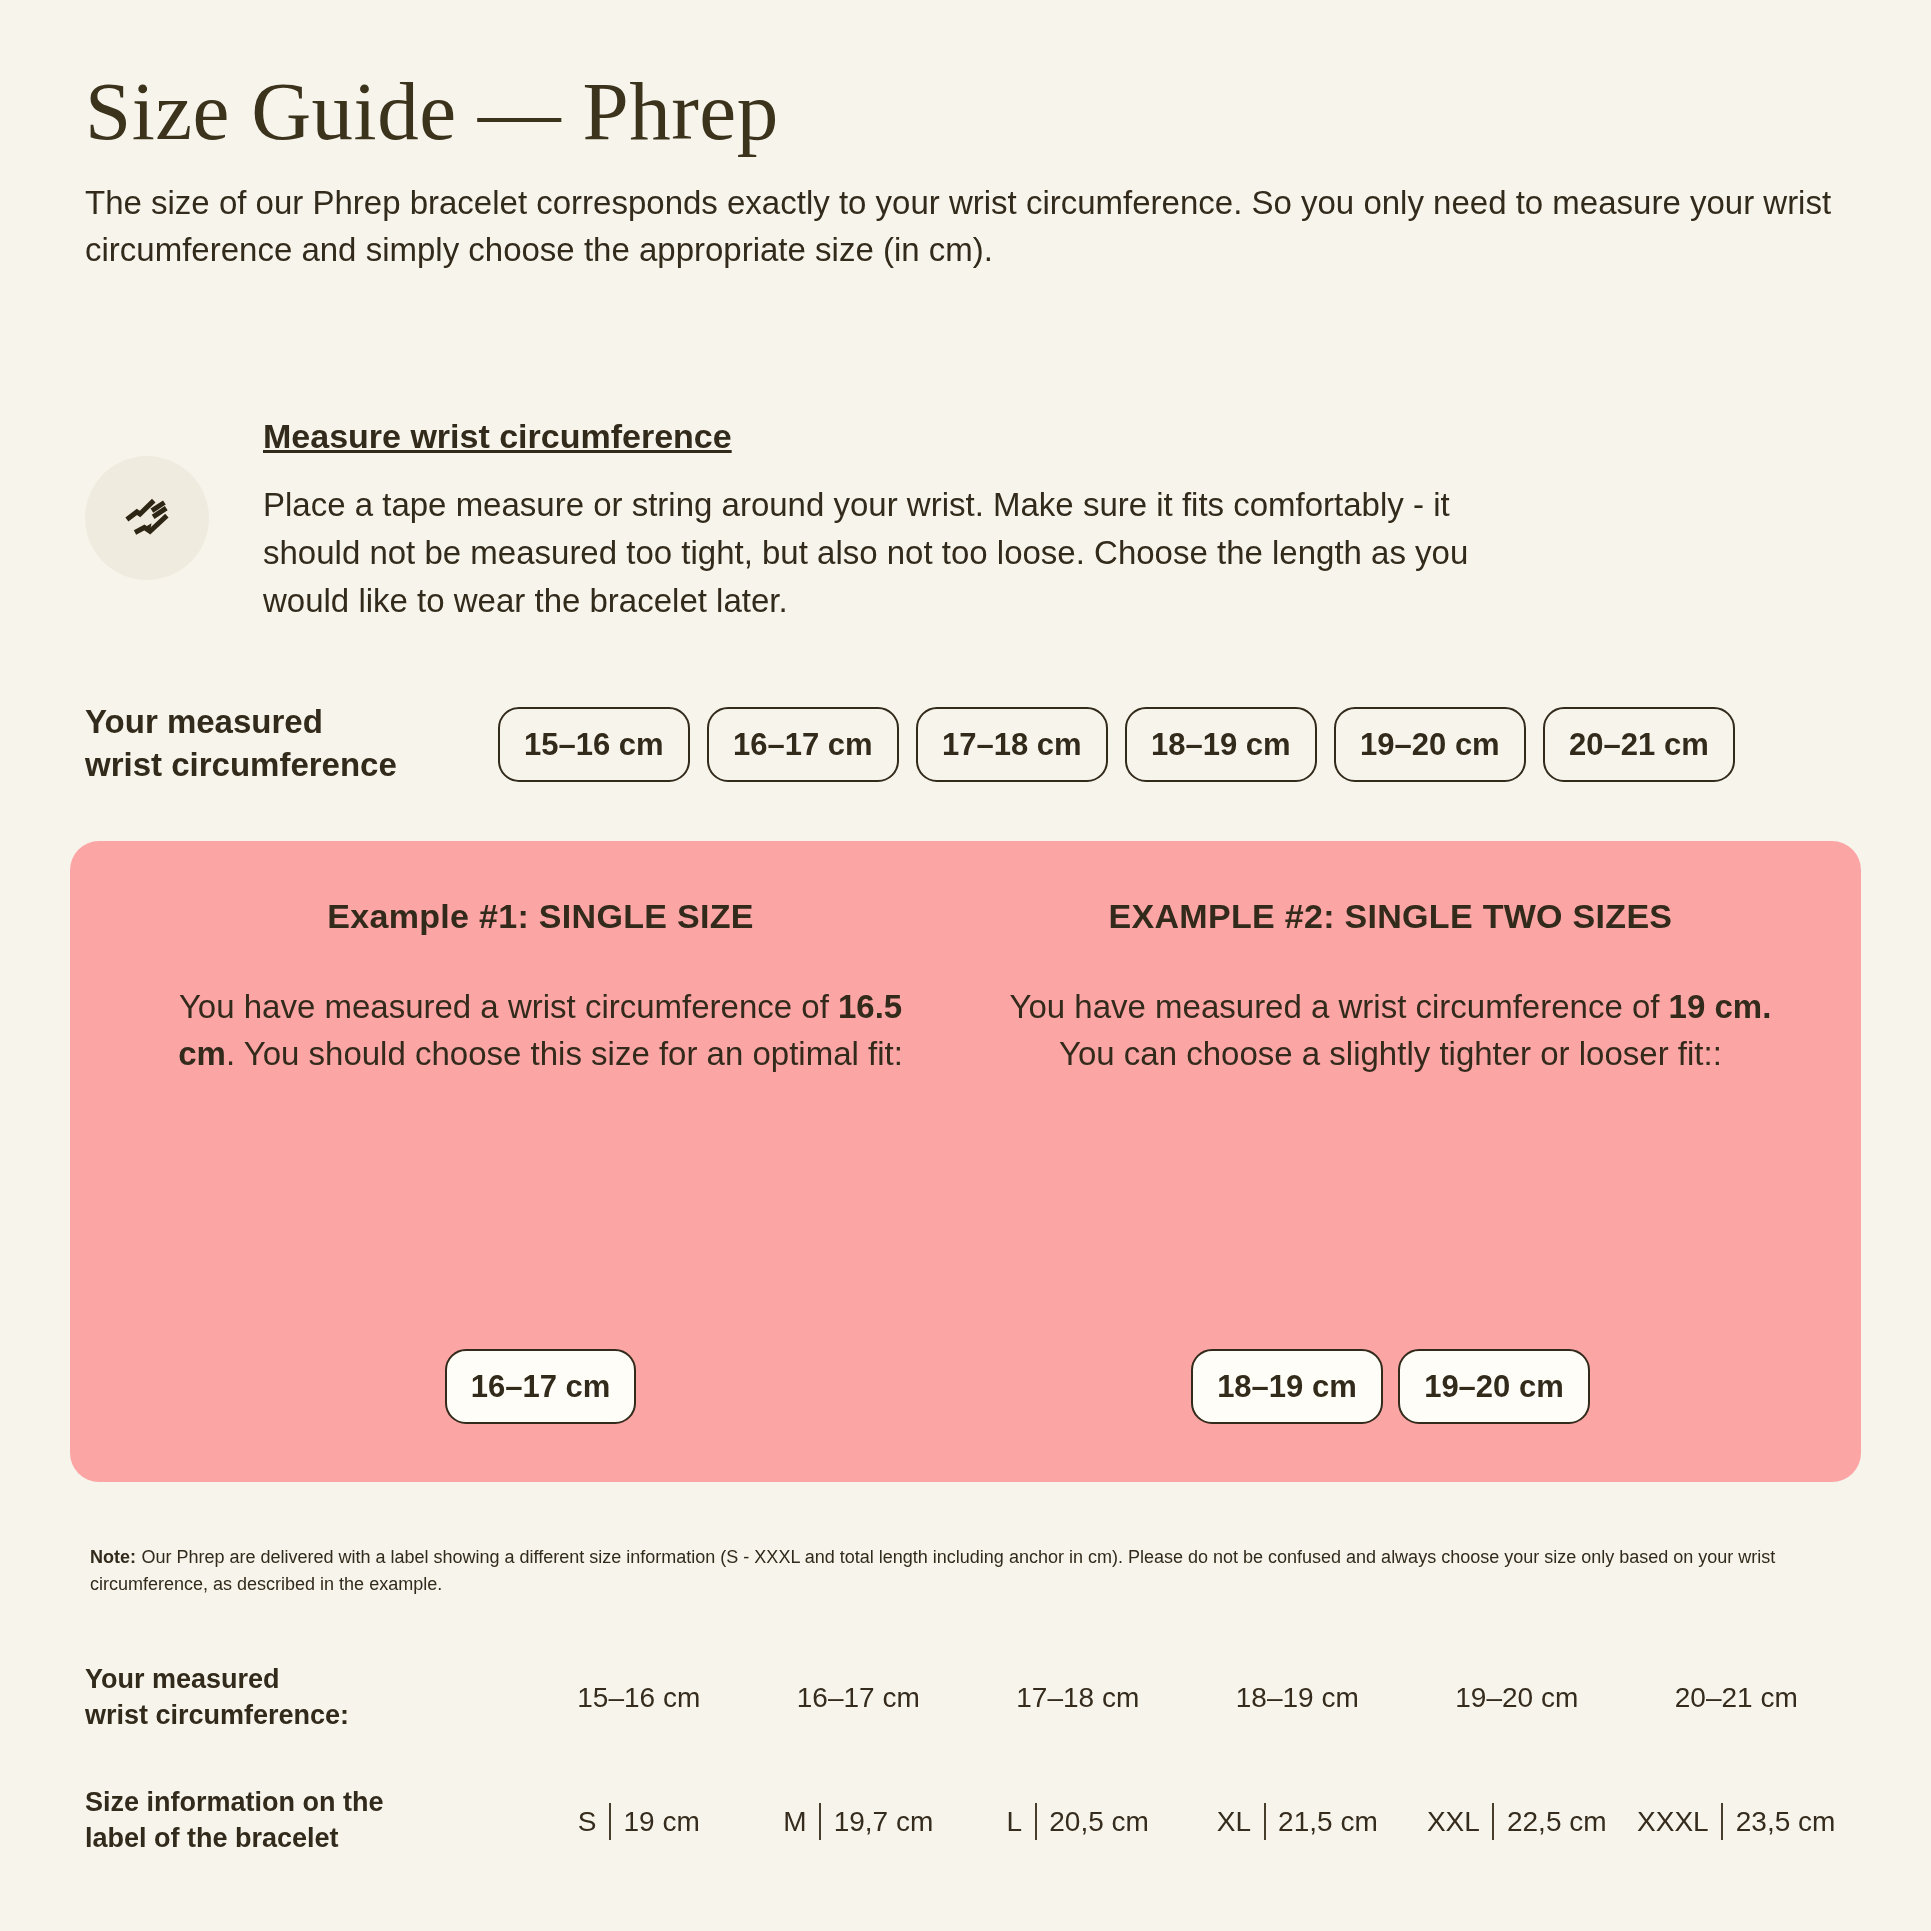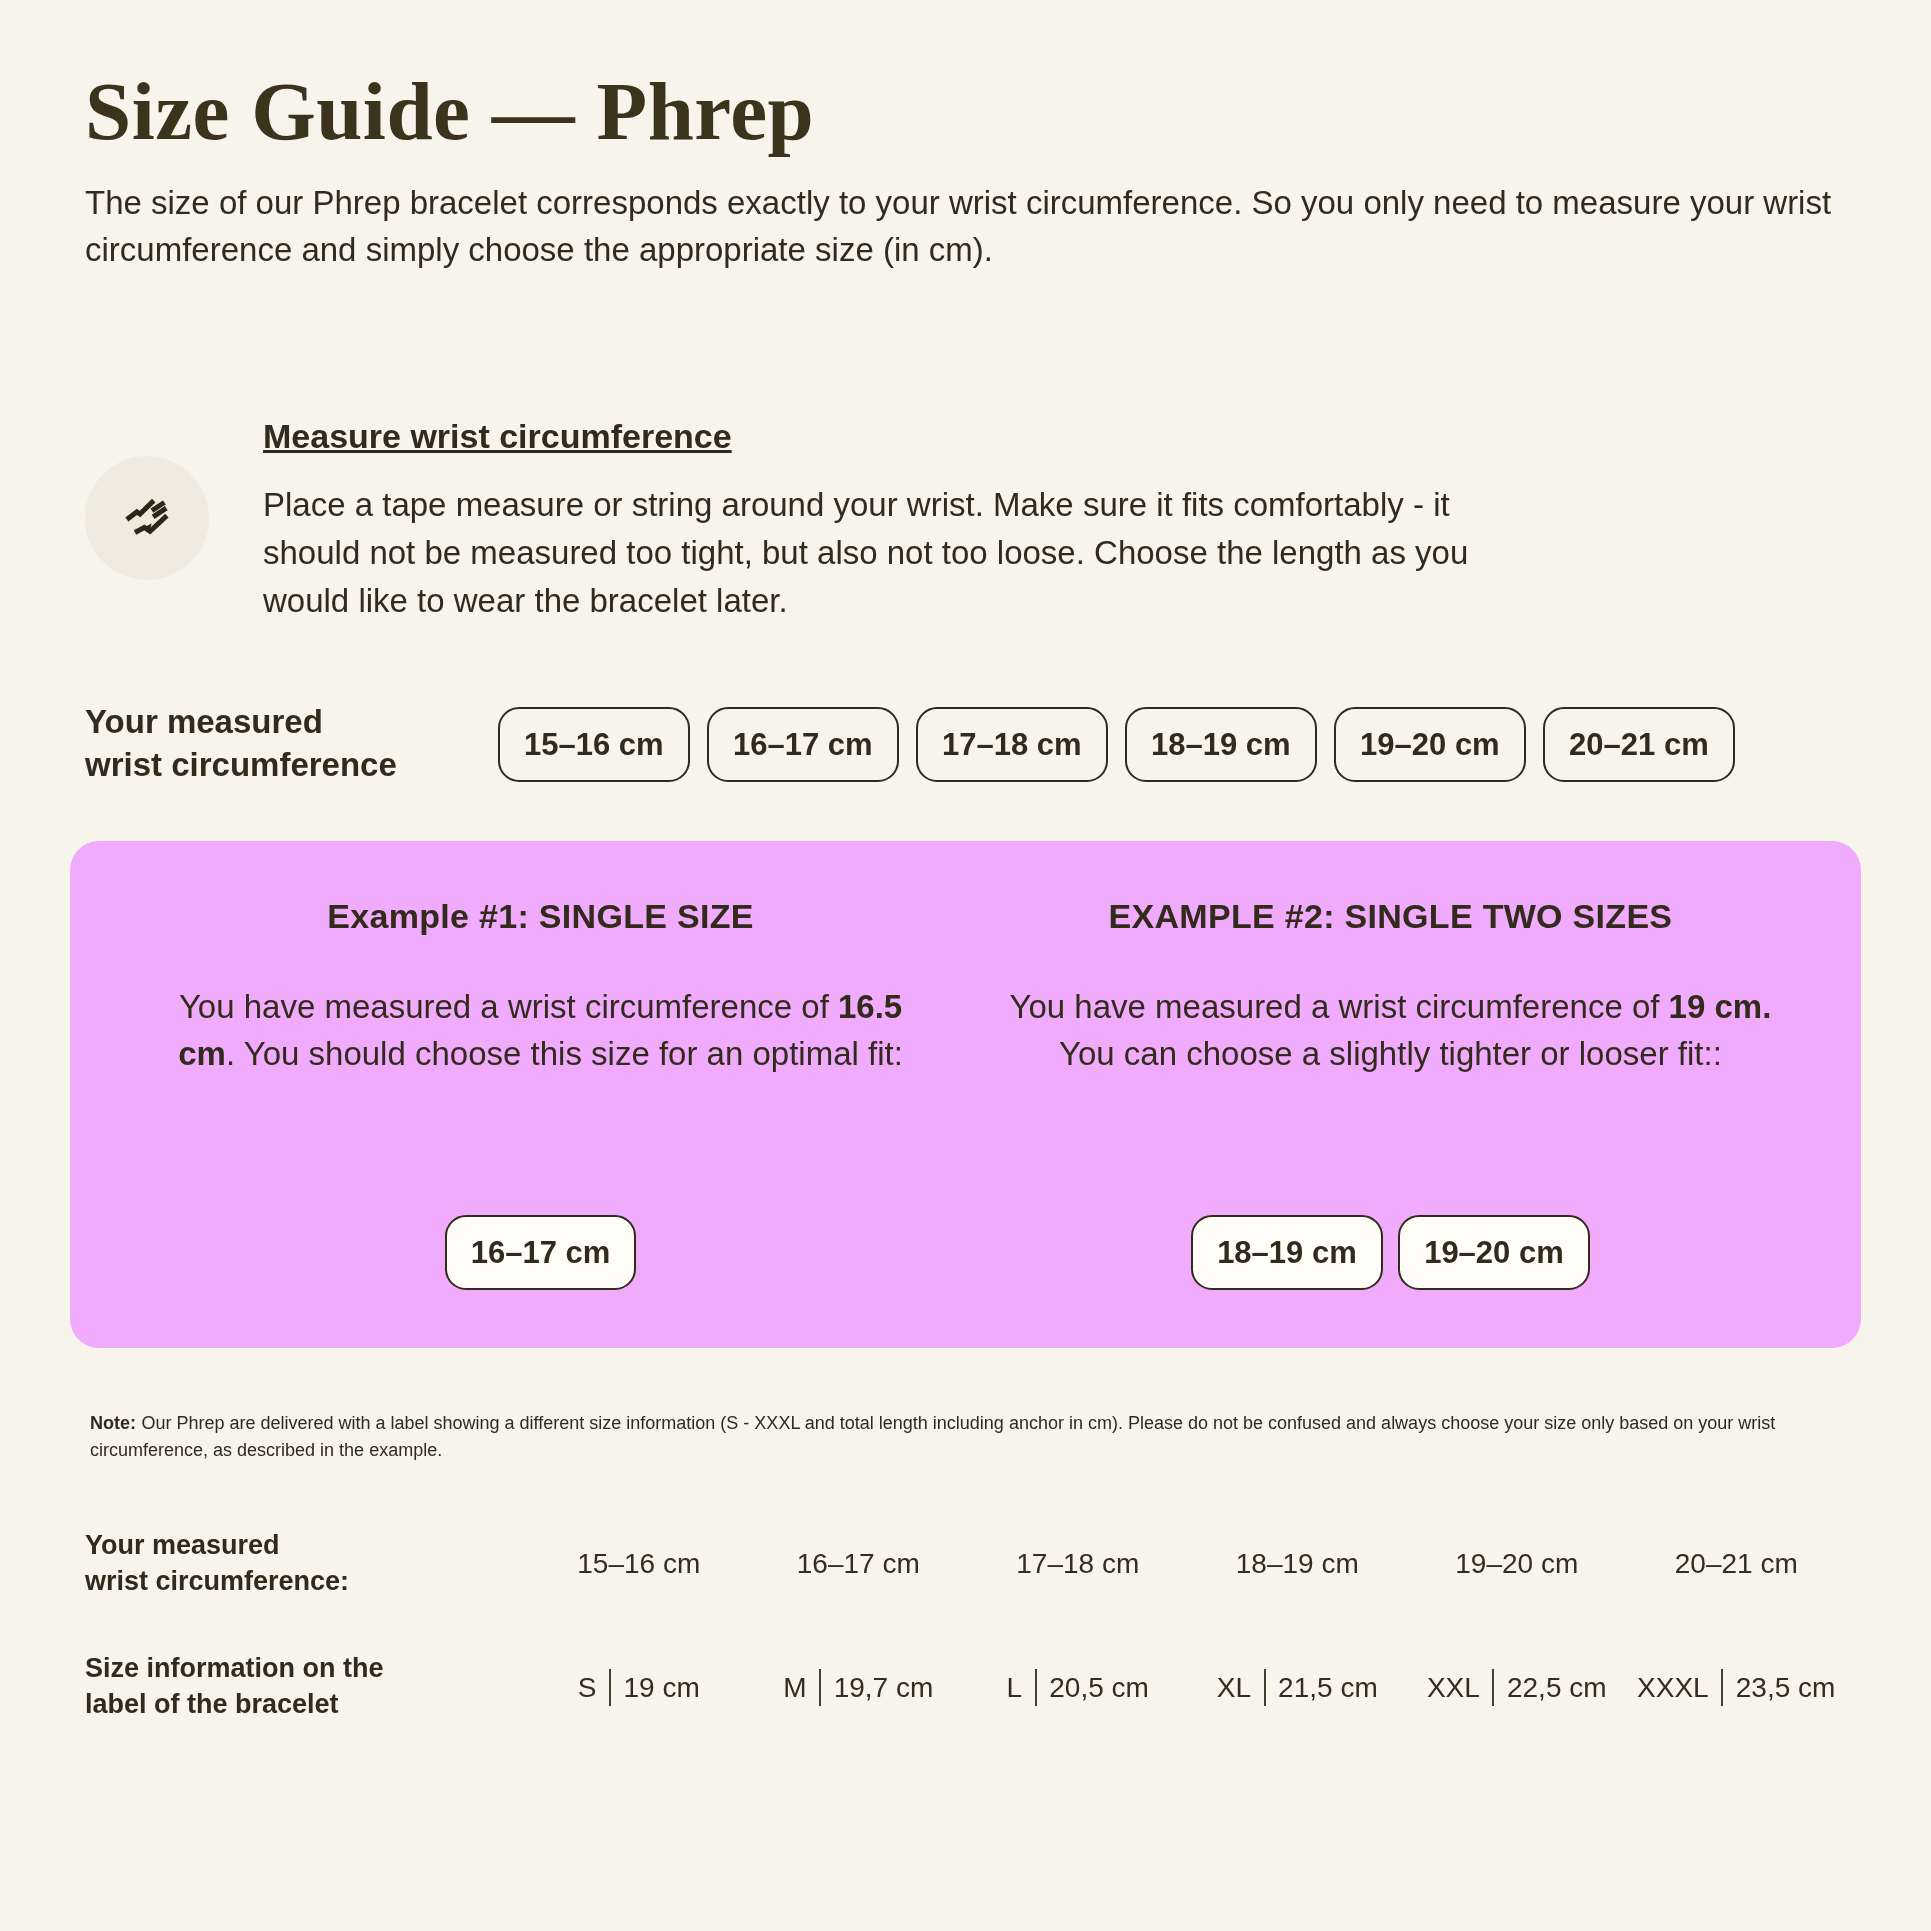--- a/index.html
+++ b/index.html
@@ -10,21 +10,21 @@
   }
   body {
     background: #f7f4ec;
     color: #322a1b;
     font-family: "Liberation Sans", "DejaVu Sans", sans-serif;
   }
   .page { padding: 68px 85px 0; position: relative; width: 1931px; height: 1931px; }
 
   .page-title {
     font-family: "Liberation Serif", "DejaVu Serif", serif;
-    font-weight: 700;
+    font-weight: 400;
     font-size: 83px;
     line-height: 1.05;
     margin: 0;
     color: #3c331d;
     letter-spacing: 0.5px;
   }
 
   .intro-heading {
     font-size: 34px;
     font-weight: 700;
@@ -74,22 +74,22 @@
     padding: 20px 24px;
     line-height: 1;
     white-space: nowrap;
     cursor: pointer;
   }
   .pill-light { background: #fffdf7; }
 
   
   .examples-panel {
     margin: 54px -15.4px 0;
-    height: 507px;
-    background: #f0abfc;
+    height: 641px;
+    background: #fca5a5;
     border-radius: 29px;
     padding: 56px 46px 58px;
     display: grid;
     grid-template-columns: 1fr 1fr;
   }
   .example { display: flex; flex-direction: column; align-items: center; }
   .example h4 {
     font-size: 34px; font-weight: 700;
     margin: 0; text-align: center;
     letter-spacing: 0.3px;

